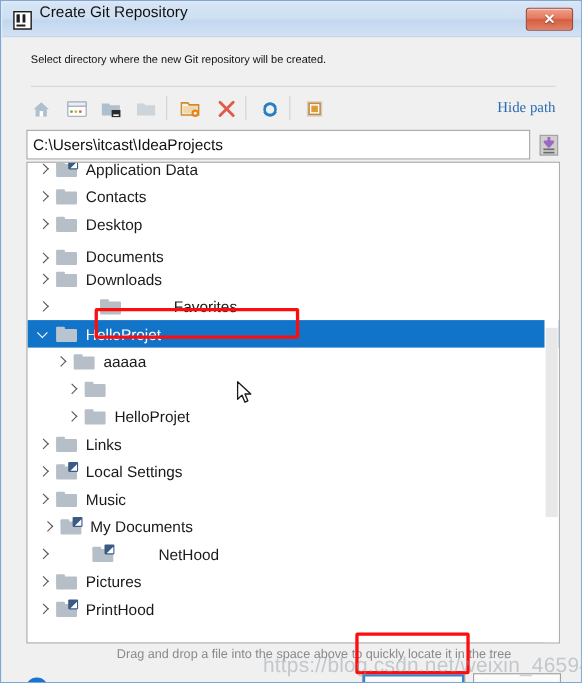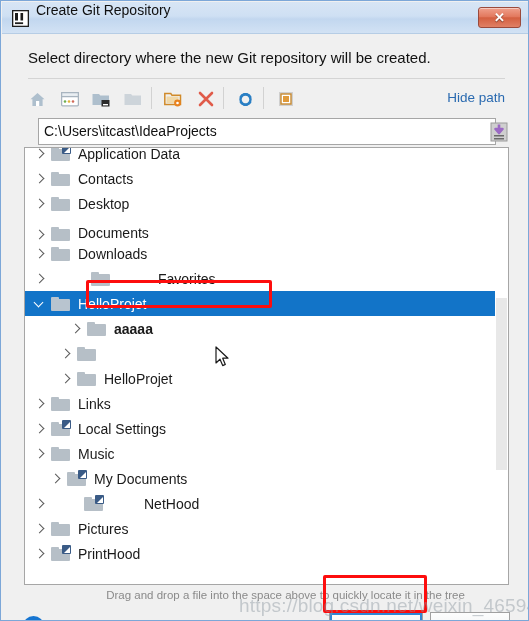--- a/index.html
+++ b/index.html
@@ -51,21 +51,21 @@
   }
 
   
   #body-area {
     position: absolute; left: 1px; top: 33px;
     width: 527px; height: 587px;
     background: #f0f0f0;
   }
   #prompt {
     position: absolute; left: 26px; top: 15px;
-    font-size: 15px; color: #111;
+    font-size: 10px; color: #111;
     white-space: nowrap;
   }
   #sep {
     position: absolute; left: 26px; top: 44px;
     width: 477px; height: 1px; background: #d4d4d4;
   }
 
   
   #toolbar {
     position: absolute; left: 22px; top: 50px;
@@ -77,35 +77,34 @@
     display: flex; align-items: center; justify-content: center;
     cursor: pointer;
   }
   .tdiv {
     position: absolute; top: 3px;
     width: 1px; height: 22px; background: #d2d2d2;
   }
   #hide-path {
     position: absolute; right: 0; top: 6px;
     font-size: 13.5px; color: #2a6ab0;
-    cursor: pointer; white-space: nowrap;
+    cursor: pointer; white-space: nowrap; font-family: Liberation Serif, serif;
   }
 
   
   #path-input {
     position: absolute; left: 22px; top: 84px;
     width: 458px; height: 27px;
     background: #ffffff;
     border: 1px solid #a6a6a6;
     font-size: 14px; color: #111;
     padding: 0 5px;
     line-height: 25px;
     white-space: nowrap; overflow: hidden;
     cursor: text;
-    margin-left: 14px;
   }
   #paste-btn {
     position: absolute; left: 487px; top: 84px;
     width: 20px; height: 27px;
     display: flex; align-items: center; justify-content: center;
     cursor: pointer;
   }
 
   
   #tree-panel {
@@ -411,21 +410,21 @@
             <span class="lbl">Favorites</span>
           </div>
           <div class="row sel" style="padding-left: 8px;">
             <span class="arrow"></span>
             <span class="fold">
               <span class="ftab"></span>
               <span class="fbody"></span>
             </span>
             <span class="lbl">HelloProjet</span>
           </div>
-          <div class="row" style="padding-left: 44px; font-weight: bold;">
+          <div class="row" style="padding-left: 24px;">
             <span class="arrow"></span>
             <span class="fold">
               <span class="ftab"></span>
               <span class="fbody"></span>
             </span>
             <span class="lbl">aaaaa</span>
           </div>
           <div class="row" style="padding-left: 34px;">
             <span class="arrow"></span>
             <span class="fold">
@@ -459,21 +458,21 @@
             <span class="lbl">Local Settings</span>
           </div>
           <div class="row" style="padding-left: 8px;">
             <span class="arrow"></span>
             <span class="fold">
               <span class="ftab"></span>
               <span class="fbody"></span>
             </span>
             <span class="lbl">Music</span>
           </div>
-          <div class="row" style="padding-left: 24px;">
+          <div class="row" style="padding-left: 12px;">
             <span class="arrow"></span>
             <span class="fold">
               <span class="ftab"></span>
               <span class="fbody"></span>
               <span class="shortcut"></span>
             </span>
             <span class="lbl">My Documents</span>
           </div>
           <div class="row" style="padding-left: 8px; gap: 33px;">
             <span class="arrow"></span>

